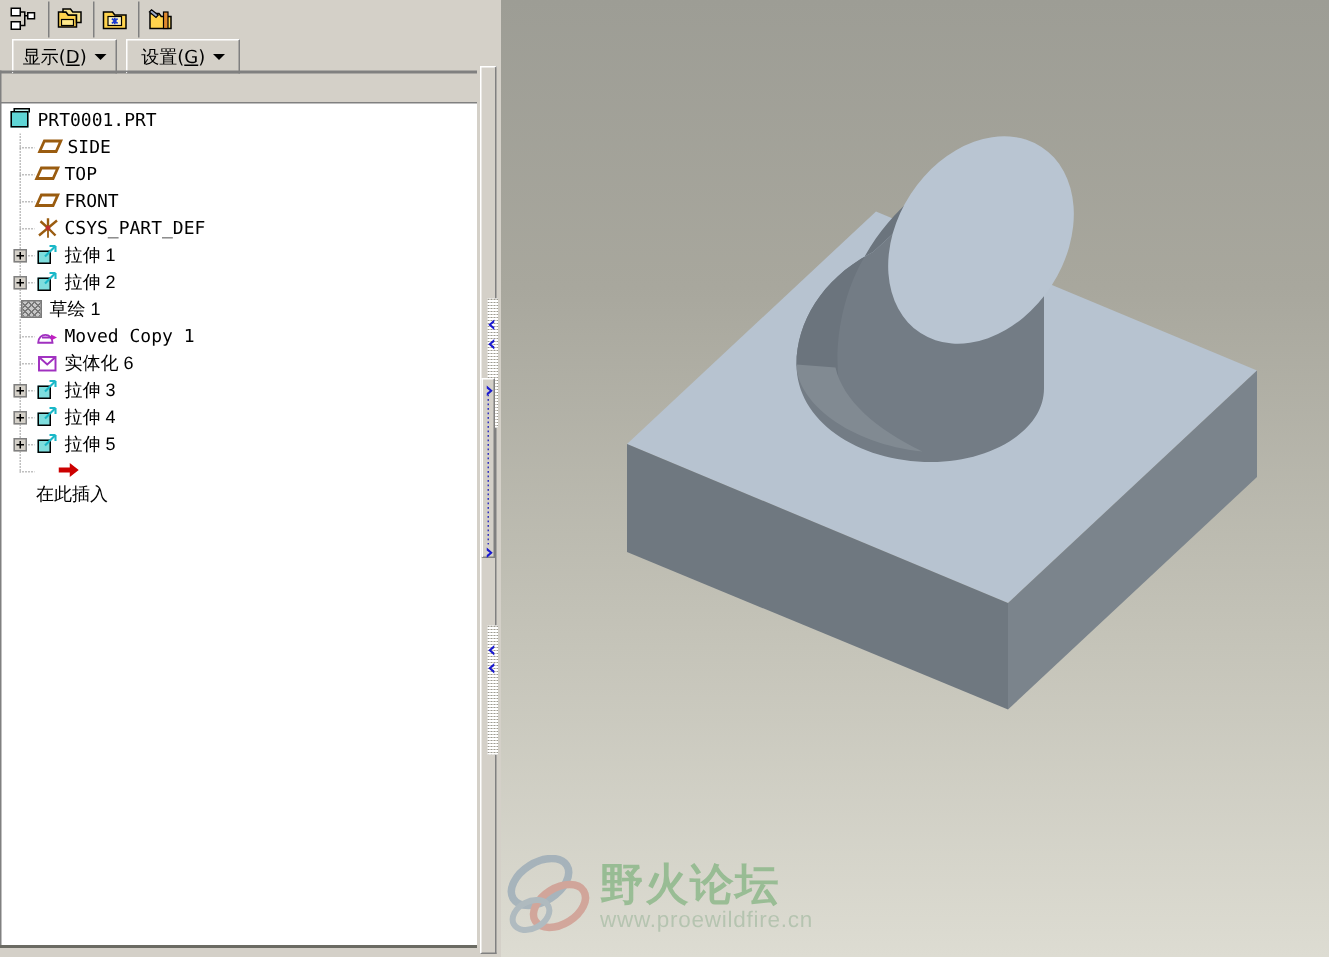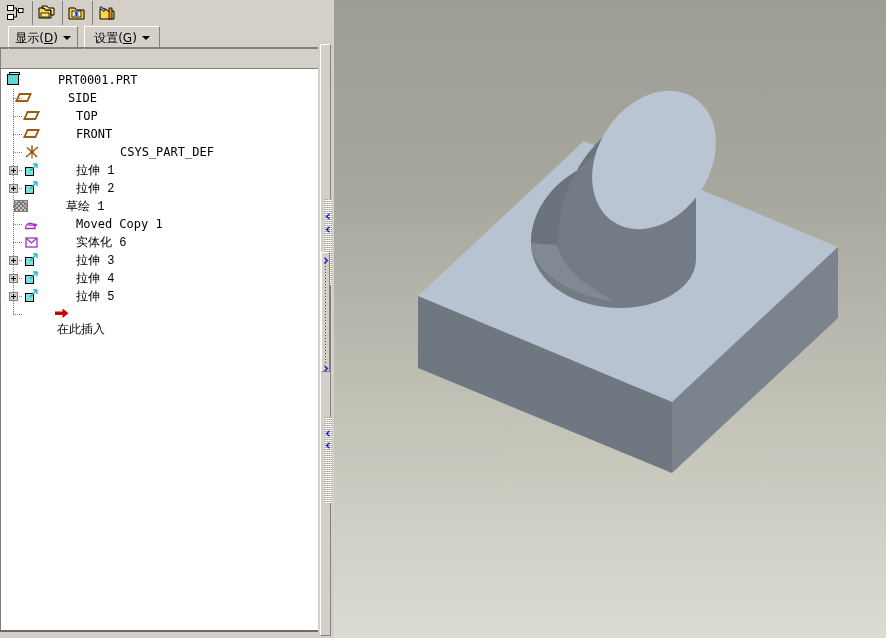--- a/index.html
+++ b/index.html
@@ -78,23 +78,23 @@
   }
   #panel-bottom-shadow{
     position:absolute;left:0;top:630px;width:318px;height:2px;
     background:#6b6b63;
   }
 
   
   .trow{position:absolute;height:18px;left:0;display:flex;align-items:center;white-space:nowrap;}
   .tlabel{
     font-family:"DejaVu Sans Mono","Liberation Mono",monospace;
-    font-size:12px;letter-spacing:0px;color:#000;margin-left:33px;
-  }
-  .tlabel.cjk{font-family:Liberation Mono, monospace;font-size:12px;text-align:center;}
+    font-size:12px;letter-spacing:0px;color:#000;
+  }
+  .tlabel.cjk{font-family:Liberation Sans, sans-serif;font-size:12px;text-align:center;}
   .ticon{width:16px;height:16px;position:relative;margin-right:3px;flex:0 0 16px;}
 
   
   .expander{
     position:absolute;width:9px;height:9px;
     border:1px solid #808080;background:#d4d0c8;
     box-sizing:border-box;
   }
   .expander:before{
     content:"";position:absolute;left:1px;top:3px;width:5px;height:1px;background:#000;
@@ -268,42 +268,42 @@
       <div id="tree-area">
           <div class="vline" style="left: 11px; top: 19px; height: 226px;"></div>
           <div class="trow" style="top: 1px; left: 4px;">
             <span class="ticon">
               <span class="ic-part-top"></span>
               <span class="ic-part"></span>
             </span>
             <span class="tlabel">PRT0001.PRT</span>
           </div>
           <div class="hline" style="left: 11px; top: 28px; width: 10px;"></div>
-          <div class="trow" style="top: 19px; left: 14px;">
+          <div class="trow" style="top: 19px; left: 24px;">
             <span class="ticon">
               <span class="ic-plane"></span>
             </span>
             <span class="tlabel">SIDE</span>
           </div>
           <div class="hline" style="left: 11px; top: 46px; width: 10px;"></div>
           <div class="trow" style="top: 37px; left: 22px;">
             <span class="ticon">
               <span class="ic-plane"></span>
             </span>
             <span class="tlabel">TOP</span>
           </div>
           <div class="hline" style="left: 11px; top: 64px; width: 10px;"></div>
           <div class="trow" style="top: 55px; left: 22px;">
             <span class="ticon">
               <span class="ic-plane"></span>
             </span>
             <span class="tlabel">FRONT</span>
           </div>
           <div class="hline" style="left: 11px; top: 82px; width: 10px;"></div>
-          <div class="trow" style="top: 73px; left: 22px; gap: 44px;">
+          <div class="trow" style="top: 73px; left: 22px;">
             <span class="ticon">
               <svg class="ic-csys" viewBox="0 0 16 16">
                 <path d="M8 8 L14 3" stroke="#9a5c10" stroke-width="1.6"></path>
                 <path d="M8 8 L2 13" stroke="#9a5c10" stroke-width="1.6"></path>
                 <path d="M8 8 L3 3.5" stroke="#9a5c10" stroke-width="1.6"></path>
                 <path d="M8 8 L13 13" stroke="#9a5c10" stroke-width="1.6"></path>
                 <path d="M8 8 L8 1.5" stroke="#9a5c10" stroke-width="1.6"></path>
                 <path d="M8 8 L8 14.5" stroke="#9a5c10" stroke-width="1.2"></path>
                 <circle cx="8" cy="8" r="1.6" fill="#c03030"></circle>
               </svg>
@@ -476,14 +476,27 @@
                C 290 116, 260 140, 243 170
                C 225 200, 220 240, 228 270
                C 214 266, 199 256, 197 243 Z" fill="#6b747d"></path>
 
       <ellipse cx="320" cy="160" rx="56" ry="74" transform="rotate(33 320 160)" fill="#b9c5d2"></ellipse>
 
       <path d="M 197 243 C 197 268, 232 296, 281 301 C 250 286, 228 267, 223 245 Z" fill="#818a92"></path>
     </svg>
   </div>
 
+  <div id="watermark">
+    <div id="wm-mark">
+      <svg width="62" height="56" viewBox="0 0 62 56">
+        <ellipse cx="24" cy="18" rx="21" ry="13" transform="rotate(-32 24 18)" fill="none" stroke="#6e8ba8" stroke-width="5"></ellipse>
+        <ellipse cx="37" cy="34" rx="19" ry="12" transform="rotate(-32 37 34)" fill="none" stroke="#c96a5e" stroke-width="5"></ellipse>
+        <ellipse cx="18" cy="40" rx="13" ry="9" transform="rotate(-28 18 40)" fill="none" stroke="#7e97ae" stroke-width="4"></ellipse>
+      </svg>
+    </div>
+    <div id="wm-text">
+      <div id="wm-cn">野火论坛</div>
+      <div id="wm-url">www.proewildfire.cn</div>
+    </div>
+  </div>
 
 </div>
 
 </body></html>

